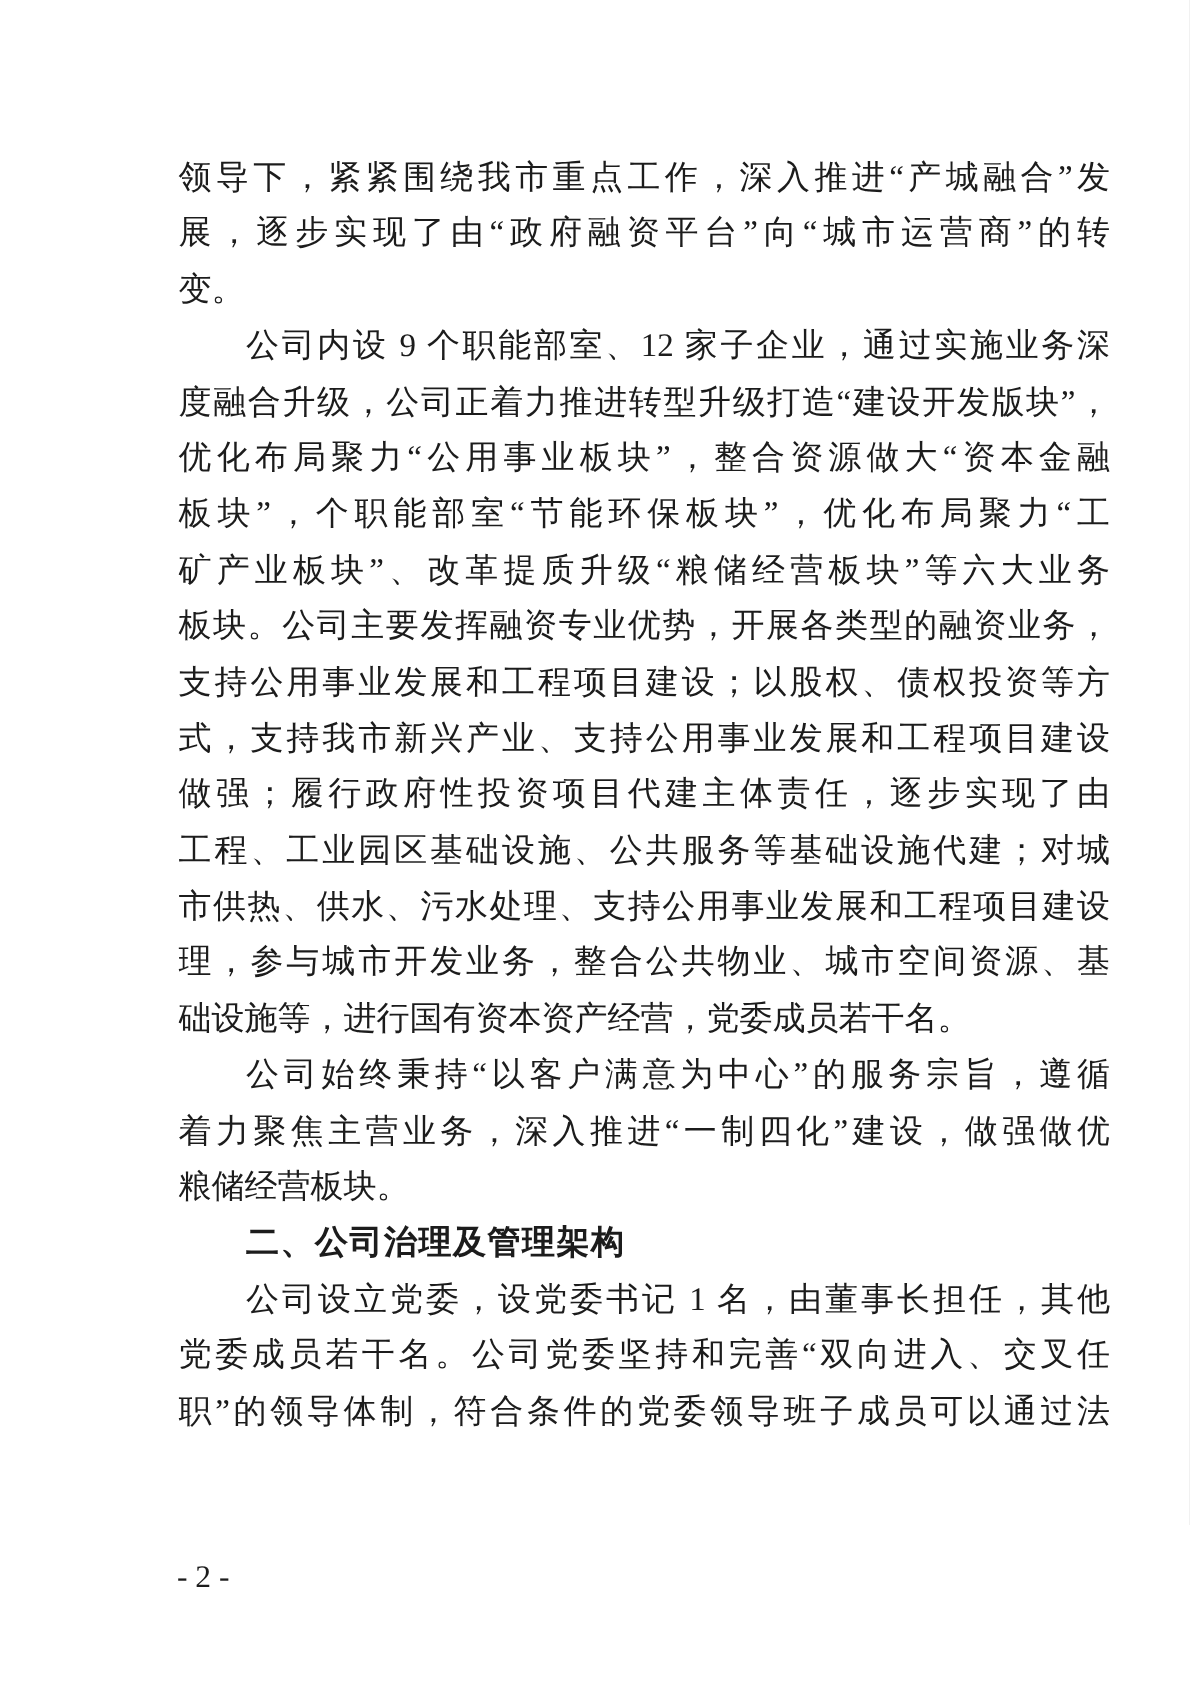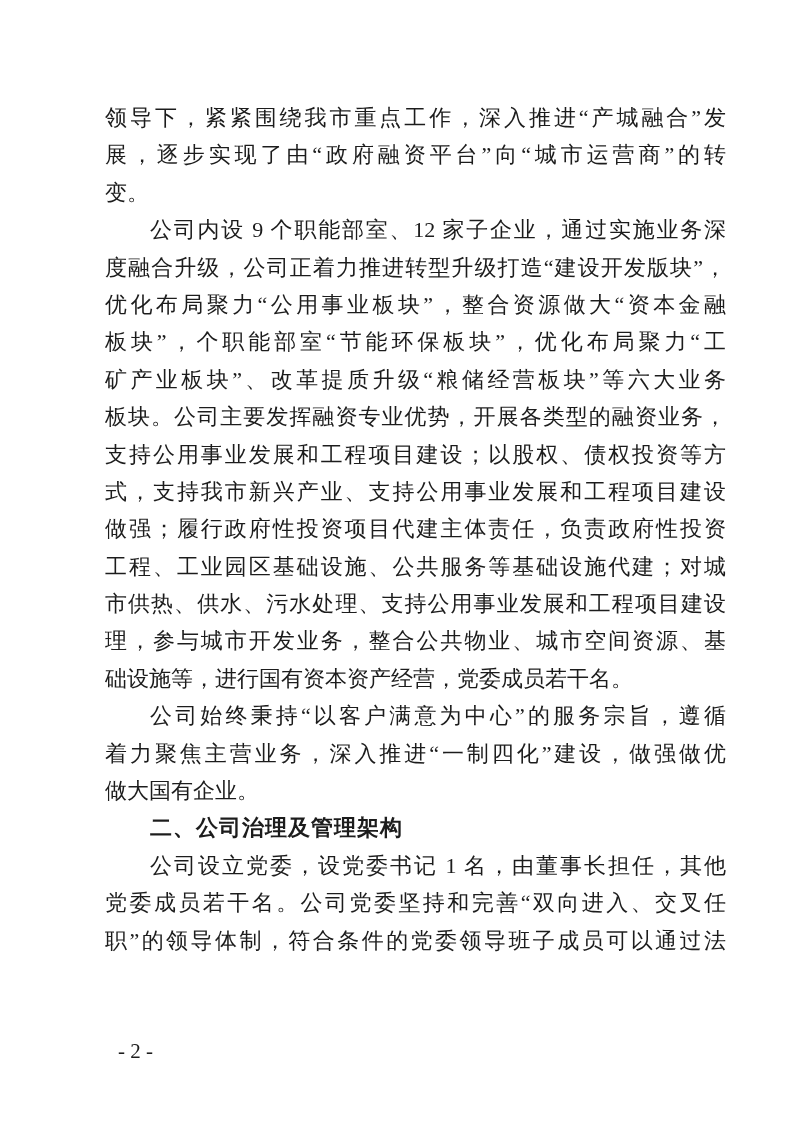--- a/index.html
+++ b/index.html
@@ -12,21 +12,21 @@
     width: 793px;
     height: 1122px;
     margin: 0 auto;
     background: #ffffff;
     overflow: hidden;
     font-family: "Liberation Serif", "DejaVu Serif", serif;
     color: #1c1c1c;
   }
   .text-block {
     position: absolute;
-    left: 105px;
+    left: 119px;
     top: 99px;
     width: 621px;
   }
   .line {
     height: 37.4px;
     line-height: 37.4px;
     font-size: 22px;
     text-align: justify;
     overflow: hidden;
     white-space: normal;
@@ -60,27 +60,27 @@
       <div class="line fill">展，逐步实现了由“政府融资平台”向“城市运营商”的转</div>
       <div class="line">变。</div>
       <div class="line fill indent">公司内设 9 个职能部室、12 家子企业，通过实施业务深</div>
       <div class="line fill">度融合升级，公司正着力推进转型升级打造“建设开发版块”，</div>
       <div class="line fill">优化布局聚力“公用事业板块”，整合资源做大“资本金融</div>
       <div class="line fill">板块”，个职能部室“节能环保板块”，优化布局聚力“工</div>
       <div class="line fill">矿产业板块”、改革提质升级“粮储经营板块”等六大业务</div>
       <div class="line fill">板块。公司主要发挥融资专业优势，开展各类型的融资业务，</div>
       <div class="line fill">支持公用事业发展和工程项目建设；以股权、债权投资等方</div>
       <div class="line fill">式，支持我市新兴产业、支持公用事业发展和工程项目建设</div>
-      <div class="line fill">做强；履行政府性投资项目代建主体责任，负责政府性投资</div>
+      <div class="line fill">做强；履行政府性投资项目代建主体责任，逐步实现了由</div>
       <div class="line fill">工程、工业园区基础设施、公共服务等基础设施代建；对城</div>
       <div class="line fill">市供热、供水、污水处理、支持公用事业发展和工程项目建设</div>
       <div class="line fill">理，参与城市开发业务，整合公共物业、城市空间资源、基</div>
       <div class="line">础设施等，进行国有资本资产经营，党委成员若干名。</div>
       <div class="line fill indent">公司始终秉持“以客户满意为中心”的服务宗旨，遵循</div>
       <div class="line fill">着力聚焦主营业务，深入推进“一制四化”建设，做强做优</div>
-      <div class="line">做大国有企业。</div>
+      <div class="line">粮储经营板块。</div>
       <div class="line indent heading">二、公司治理及管理架构</div>
       <div class="line fill indent">公司设立党委，设党委书记 1 名，由董事长担任，其他</div>
       <div class="line fill">党委成员若干名。公司党委坚持和完善“双向进入、交叉任</div>
       <div class="line fill">职”的领导体制，符合条件的党委领导班子成员可以通过法</div>
     </div>
   <div class="page-number">- 2 -</div>
 </div>
 
 </body></html>

